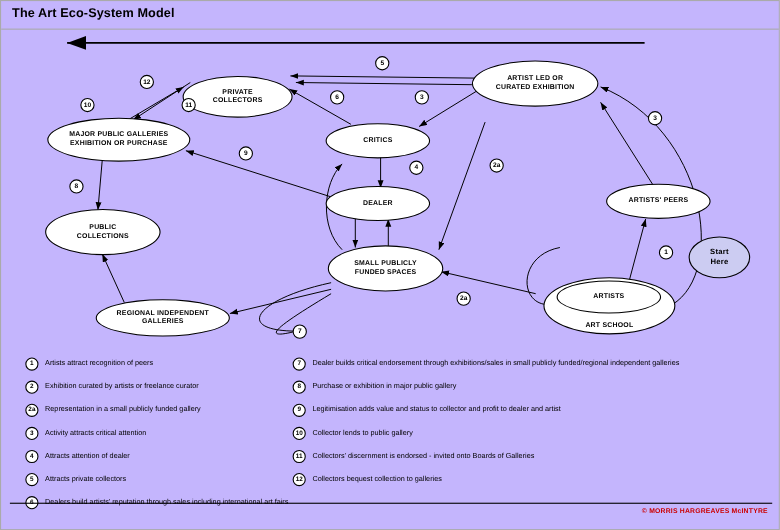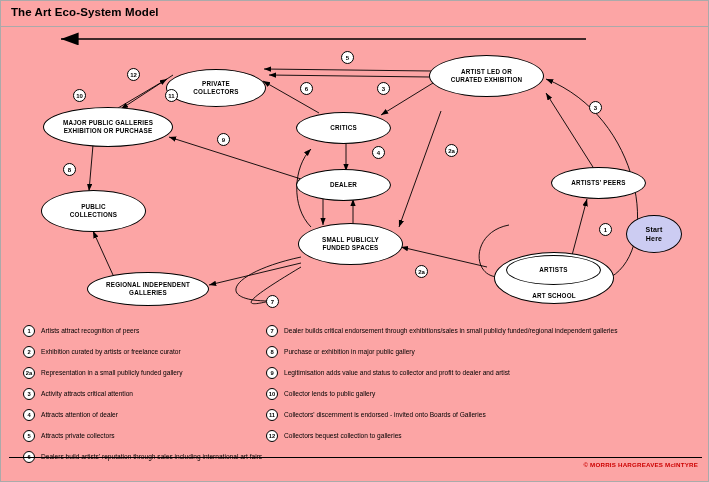--- a/index.html
+++ b/index.html
@@ -1,17 +1,17 @@
 <!DOCTYPE html>
 <html><head>
 <meta charset="utf-8">
 <style>
   html,body{margin:0;padding:0;background:#fff;}
   body{font-family:"Liberation Sans", sans-serif;}
-  #page{position:relative;width:709px;height:482px;background:#fca5a5;border:1px solid #aaa;box-sizing:border-box;overflow:hidden;}
+  #page{position:relative;width:709px;height:482px;background:#c4b5fd;border:1px solid #aaa;box-sizing:border-box;overflow:hidden;}
   #title{position:absolute;left:10px;top:5px;font-size:11.5px;font-weight:bold;color:#000;letter-spacing:0.1px;}
   #titlerule{position:absolute;left:0;top:25px;width:709px;height:1px;background:#aaa;}
   #diagram{position:absolute;left:0;top:26px;width:709px;height:292px;}
   .node{position:absolute;display:flex;align-items:center;justify-content:center;text-align:center;
         border:1px solid #000;border-radius:50%/50%;background:#fff;box-sizing:border-box;
         font-size:6.3px;font-weight:bold;color:#000;line-height:1.35;letter-spacing:0.2px;}
   .node.start{background:#ccccf2;border-color:#000;}
   .node span{display:block;padding:0 4px;}
   .numcirc{position:absolute;width:13px;height:13px;border-radius:50%;border:1px solid #000;background:#fff;
            font-size:6px;font-weight:bold;display:flex;align-items:center;justify-content:center;color:#000;box-sizing:border-box;}

